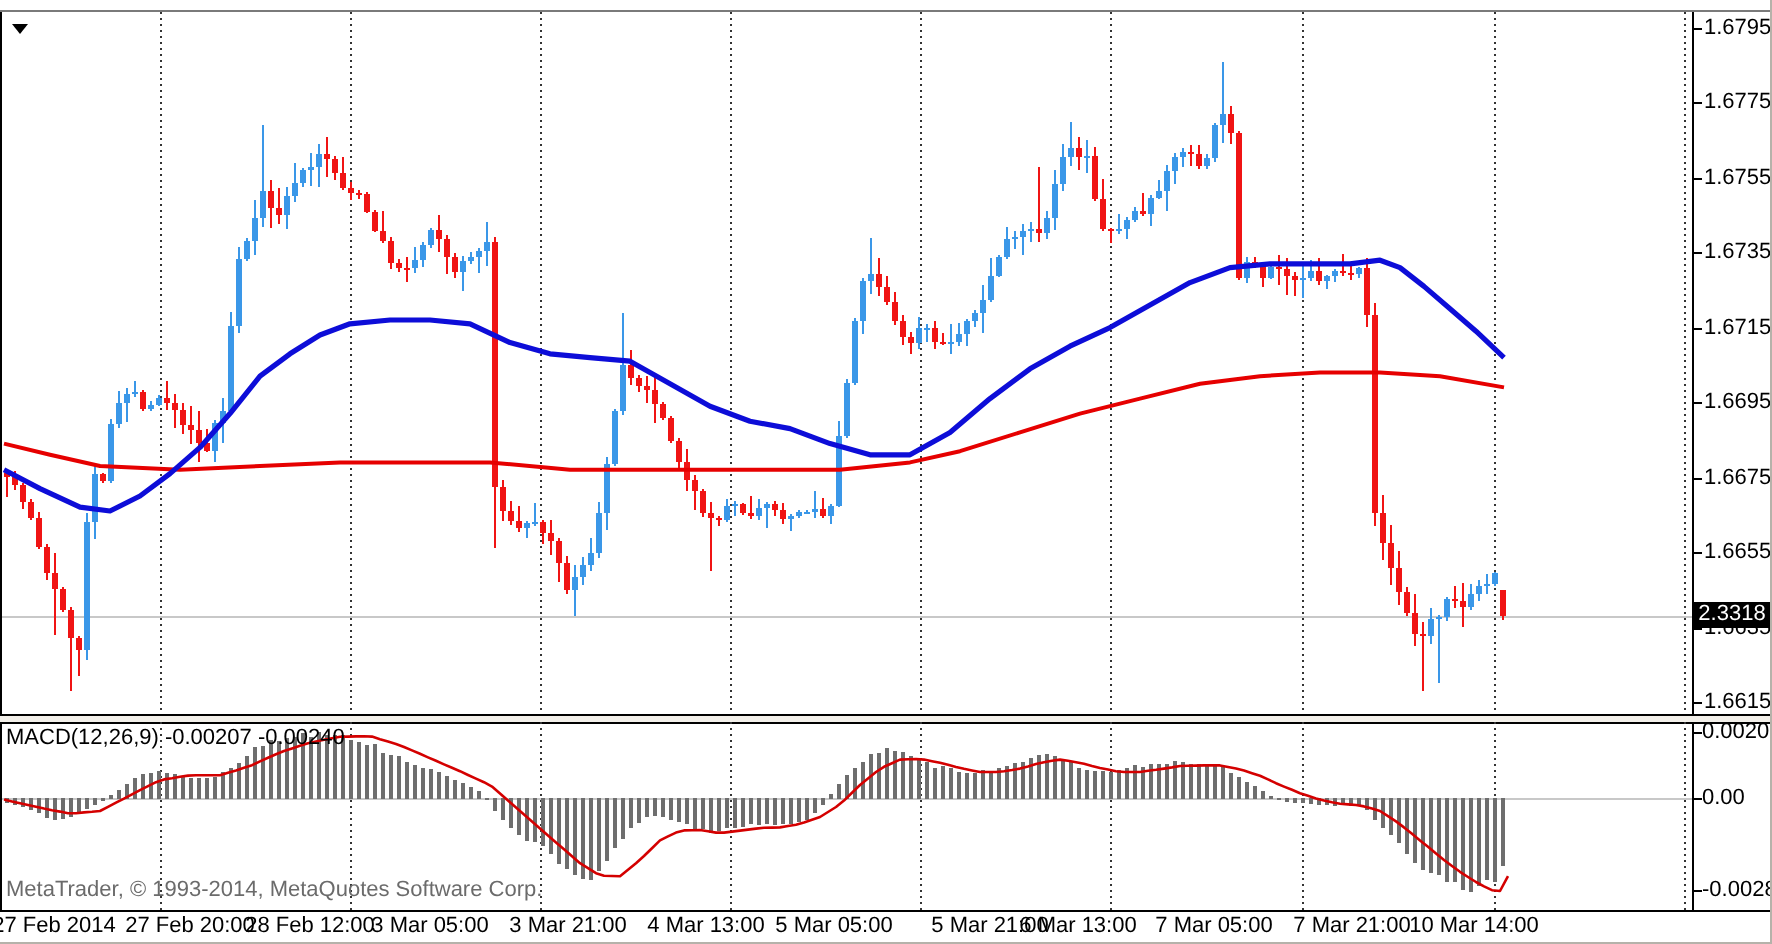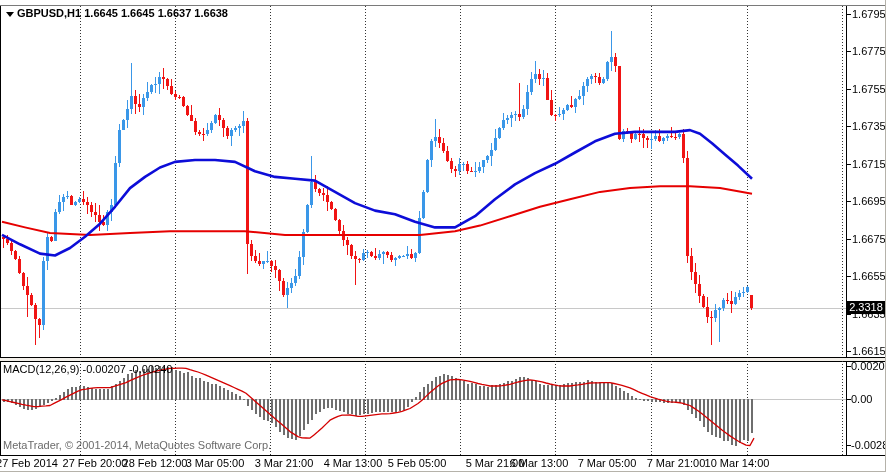--- a/index.html
+++ b/index.html
@@ -640,23 +640,22 @@
         <line x1="846" y1="314.5" x2="851" y2="314.5" stroke="#000" shape-rendering="crispEdges"></line>
         <line x1="846" y1="351.5" x2="851" y2="351.5" stroke="#000" shape-rendering="crispEdges"></line>
       </g>
       <g>
         <line x1="846" y1="366.5" x2="851" y2="366.5" stroke="#000" shape-rendering="crispEdges"></line>
         <line x1="846" y1="399.5" x2="851" y2="399.5" stroke="#000" shape-rendering="crispEdges"></line>
         <line x1="846" y1="445.5" x2="851" y2="445.5" stroke="#000" shape-rendering="crispEdges"></line>
       </g>
     </svg>
   <div id="symbol-dropdown"></div>
-  <div id="chart-title" class="lbl">GBPUSD,H1 1.6645 1.6645 1.6637 1.6638</div>
   <div id="macd-label" class="lbl">MACD(12,26,9) -0.00207 -0.00240</div>
-  <div id="watermark" class="lbl">MetaTrader, © 2001-2014, MetaQuotes Software Corp.</div>
+  <div id="watermark" class="lbl">MetaTrader, © 1993-2014, MetaQuotes Software Corp.</div>
   <div id="price-axis">
       <div class="lbl price-lbl" style="top: 8px;">1.6795</div>
       <div class="lbl price-lbl" style="top: 45px;">1.6775</div>
       <div class="lbl price-lbl" style="top: 83px; text-align: center;">1.6755</div>
       <div class="lbl price-lbl" style="top: 120px;">1.6735</div>
       <div class="lbl price-lbl" style="top: 158px;">1.6715</div>
       <div class="lbl price-lbl" style="top: 195px;">1.6695</div>
       <div class="lbl price-lbl" style="top: 233px;">1.6675</div>
       <div class="lbl price-lbl" style="top: 270px;">1.6655</div>
       <div class="lbl price-lbl" style="top: 308px;">1.6635</div>
@@ -667,21 +666,21 @@
       <div class="lbl macd-lbl" style="top: 393px;">0.00</div>
       <div class="lbl macd-lbl" style="top: 439px;">-0.0028</div>
     </div>
   <div id="time-axis">
       <div class="lbl time-lbl" style="left: -18px;">27 Feb 2014</div>
       <div class="lbl time-lbl" style="left: 50px;">27 Feb 20:00</div>
       <div class="lbl time-lbl" style="left: 110px;">28 Feb 12:00</div>
       <div class="lbl time-lbl" style="left: 170px;">3 Mar 05:00</div>
       <div class="lbl time-lbl" style="left: 239px;">3 Mar 21:00</div>
       <div class="lbl time-lbl" style="left: 308px;">4 Mar 13:00</div>
-      <div class="lbl time-lbl" style="left: 372px;">5 Feb 05:00</div>
+      <div class="lbl time-lbl" style="left: 372px;">5 Mar 05:00</div>
       <div class="lbl time-lbl" style="left: 426px; padding-left: 24px;">5 Mar 21:00</div>
       <div class="lbl time-lbl" style="left: 494px;">6 Mar 13:00</div>
       <div class="lbl time-lbl" style="left: 562px;">7 Mar 05:00</div>
       <div class="lbl time-lbl" style="left: 631px;">7 Mar 21:00</div>
       <div class="lbl time-lbl" style="left: 692px;">10 Mar 14:00</div>
     </div>
   <div id="bid-tag" style="top: 301px;">2.3318</div>
 </div>
 
 </body></html>

